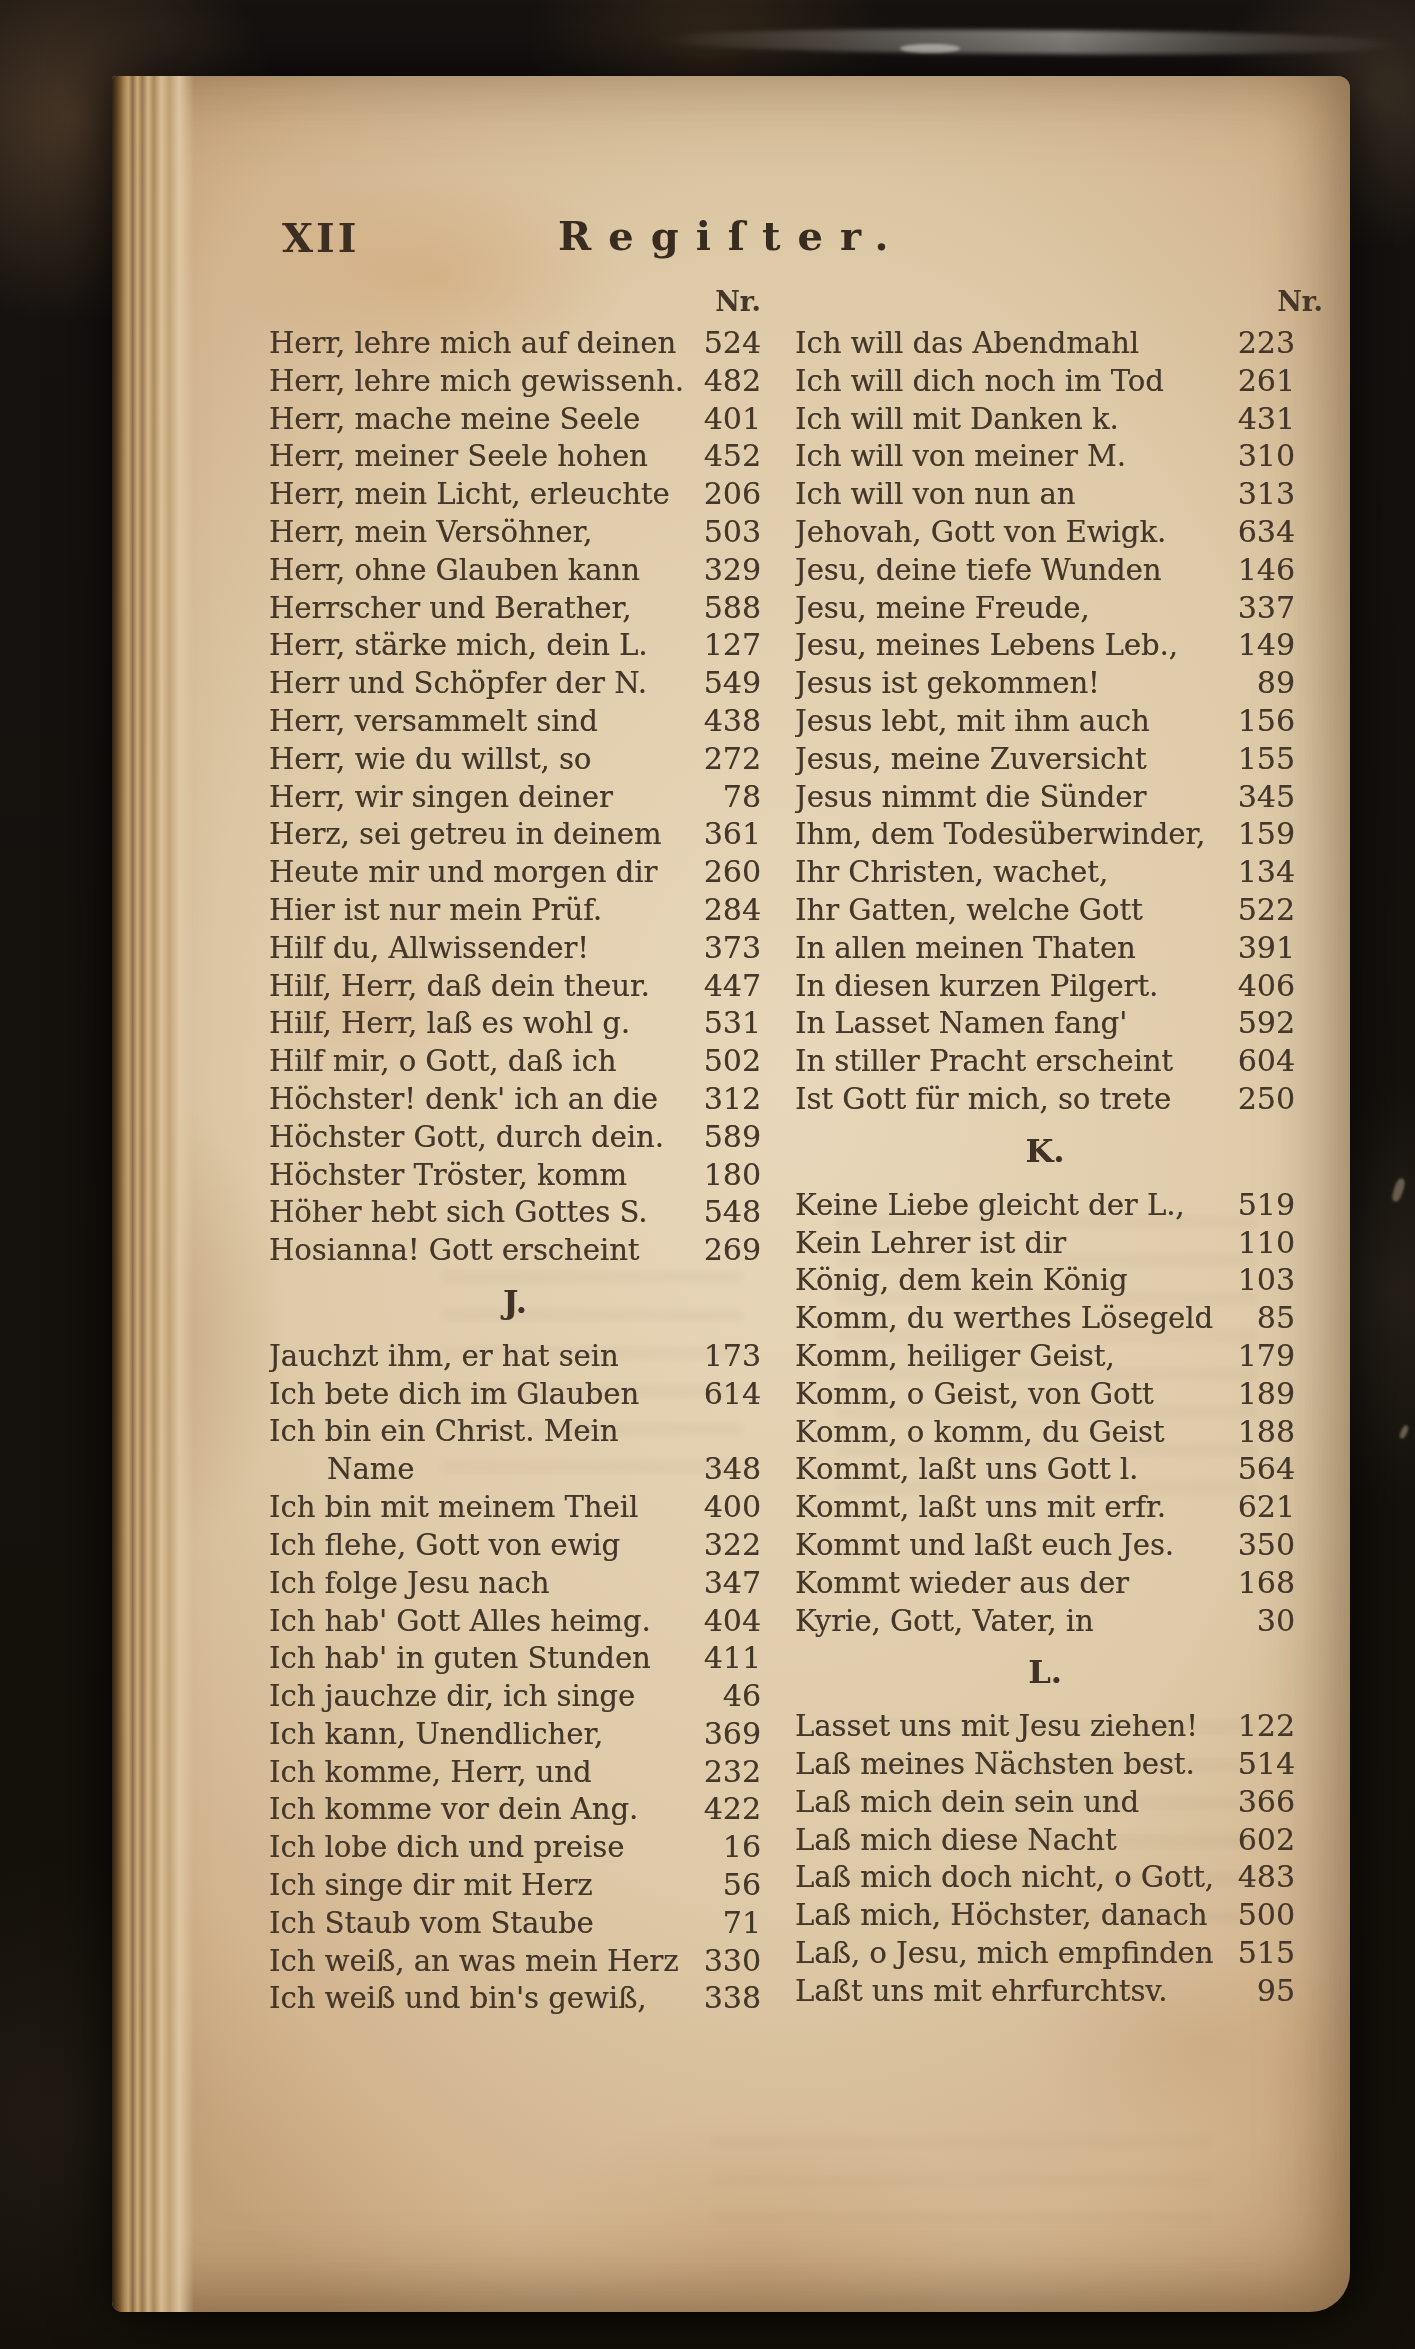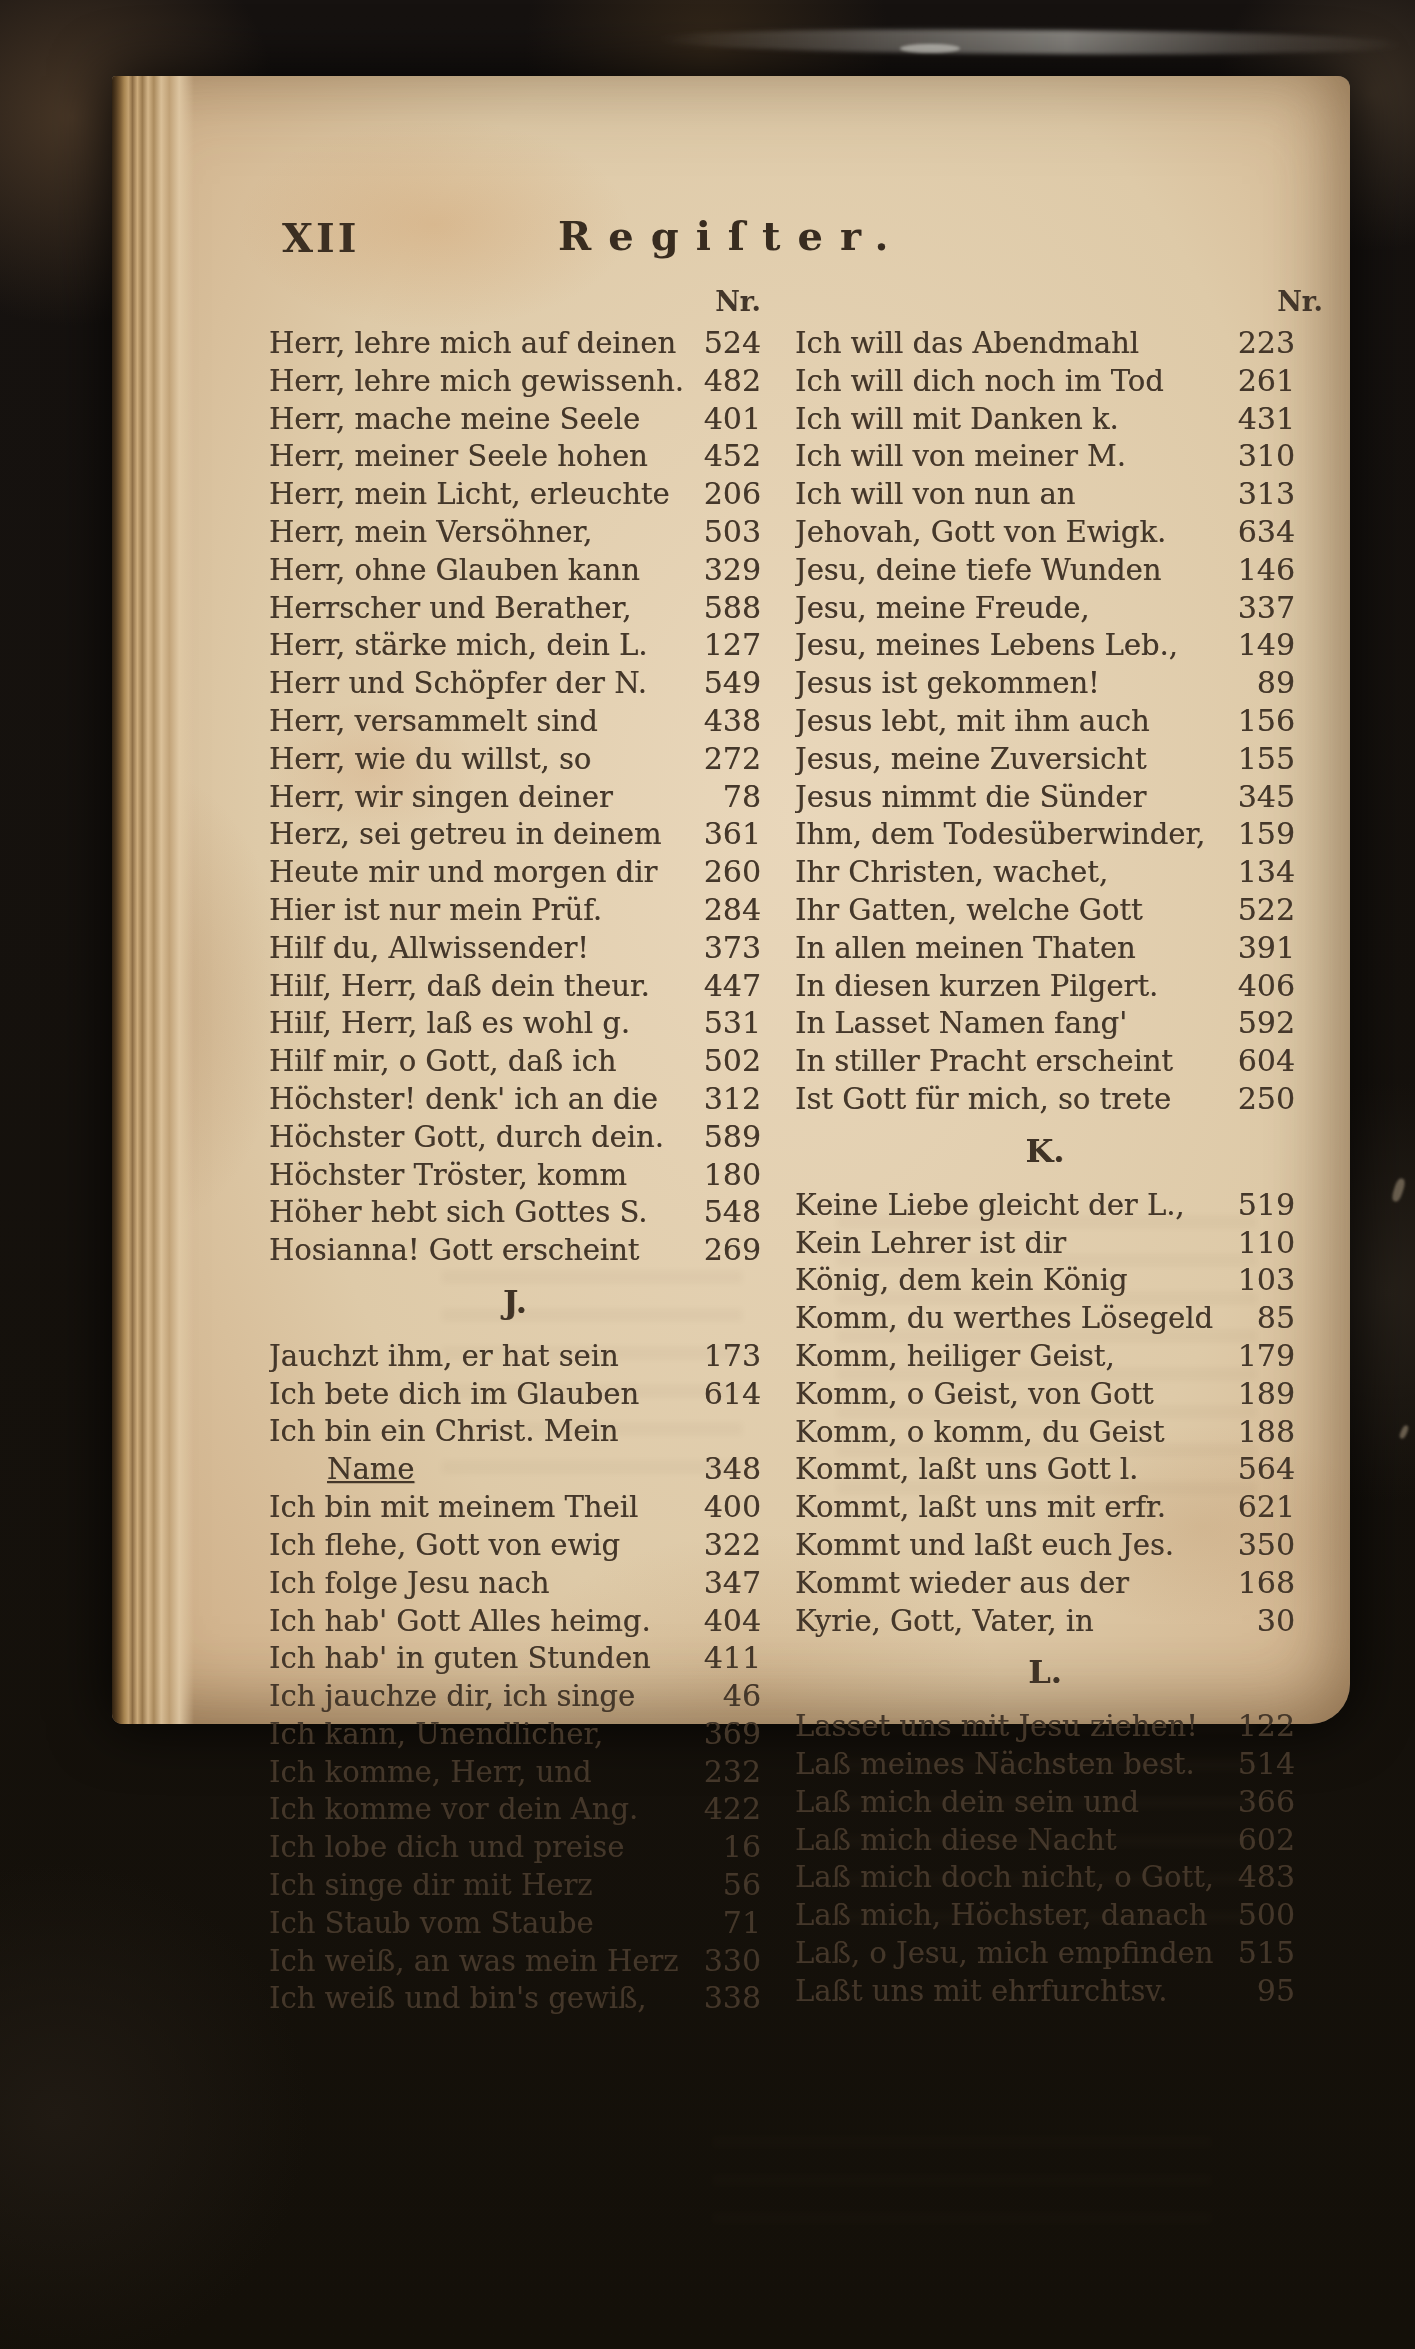--- a/index.html
+++ b/index.html
@@ -20,21 +20,21 @@
   .streak{position:absolute;top:30px;left:660px;width:740px;height:24px;
     background:linear-gradient(90deg, transparent, rgba(205,200,190,.40) 30%, rgba(232,230,222,.55) 55%, rgba(175,165,152,.30) 82%, transparent);
     filter:blur(2px);border-radius:45%;transform:rotate(.4deg);}
   .streak2{position:absolute;top:44px;left:900px;width:60px;height:9px;background:rgba(235,233,226,.65);
     filter:blur(1.5px);border-radius:50%;}
   .mark{position:absolute;background:rgba(205,185,155,.45);filter:blur(1px);}
   .mark1{top:1178px;left:1394px;width:9px;height:24px;transform:rotate(18deg);border-radius:40%;}
   .mark2{top:1425px;left:1401px;width:6px;height:14px;transform:rotate(24deg);border-radius:40%;}
 
   
-  .page{position:absolute;left:112px;top:76px;width:1238px;height:1648px;
+  .page{position:absolute;left:112px;top:76px;width:1238px;height:2236px;
     border-radius:4px 12px 40px 10px;
     background:
       radial-gradient(ellipse 280px 150px at 26% 9%, rgba(198,132,72,.26), transparent 70%),
       radial-gradient(ellipse 190px 320px at 3% 56%, rgba(152,102,56,.25), transparent 72%),
       radial-gradient(ellipse 150px 95px at 21% 42%, rgba(192,122,70,.16), transparent 70%),
       radial-gradient(ellipse 340px 220px at 52% 98%, rgba(165,112,62,.18), transparent 72%),
       radial-gradient(ellipse 240px 140px at 88% 88%, rgba(158,108,60,.14), transparent 72%),
       radial-gradient(ellipse 920px 1420px at 55% 45%, #e9d7bb, #decaa8 58%, #d2b48e 85%, #c2a077 100%);
     box-shadow:
       inset 0 0 90px rgba(92,62,32,.38),
@@ -60,21 +60,21 @@
 
   .columns{position:absolute;left:157px;top:248px;width:1054px;display:flex;gap:34px;}
   .col{display:flex;flex-direction:column;}
   .col-left{width:492px;}
   .col-right{width:500px;}
 
   .row{display:flex;align-items:baseline;line-height:37.8px;height:37.8px;
     font-size:29px;color:#44372a;white-space:nowrap;
     text-shadow:.3px .4px .5px rgba(58,44,28,.55);}
   .entry-text{flex:1 1 auto;overflow:hidden;}
-  .entry-text.indent{padding-left:58px;text-decoration:underline;}
+  .entry-text.indent{padding-left:58px;}
   .entry-num{min-width:64px;text-align:right;font-size:30px;}
 
   .sec-heading{margin-top:14px;margin-bottom:16px;height:38px;line-height:38px;
     text-align:center;font-size:32px;font-weight:bold;color:#403326;
     text-shadow:.3px .4px .5px rgba(58,44,28,.5);}
 
   
   .ghost{position:absolute;opacity:.08;filter:blur(3px);
     background:repeating-linear-gradient(180deg, rgba(108,84,58,.6) 0 12px, transparent 12px 38px);}
   .g1{left:330px;top:1195px;width:300px;height:225px;}

